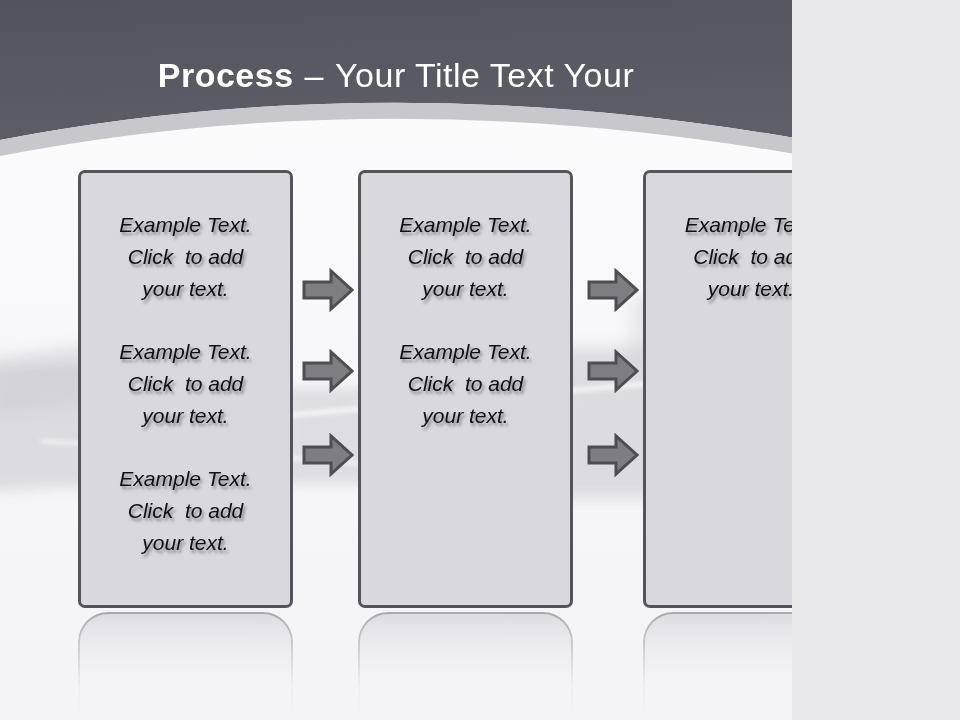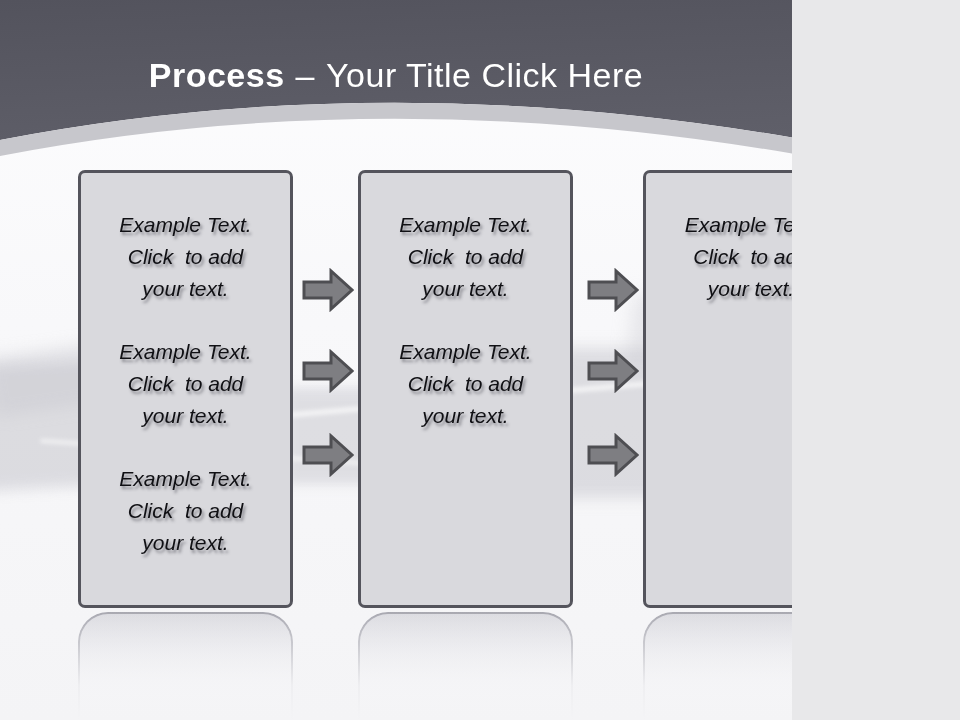--- a/index.html
+++ b/index.html
@@ -88,21 +88,21 @@
         <stop offset="1" style="stop-color:var(--header-bottom,#60606a)"></stop>
       </linearGradient>
     </defs>
     <path d="M0,0 H960 V172 Q456,52 0,140 Z" fill="url(#hdrGrad)"></path>
     <path class="hdr-band" d="M0,140 Q456,52 960,172 L960,188 Q456,68 0,156 Z"></path>
   </svg>
 
   <div class="title">
     <span class="t-bold">Process</span>
     <span class="t-dash">–</span>
-    <span class="t-rest">Your Title Click Here</span>
+    <span class="t-rest">Your Title Text Your</span>
   </div>
 
   <div class="box box1">
     <p>Example Text.
 Click  to add
 your text.</p>
     <p>Example Text.
 Click  to add
 your text.</p>
     <p>Example Text.

